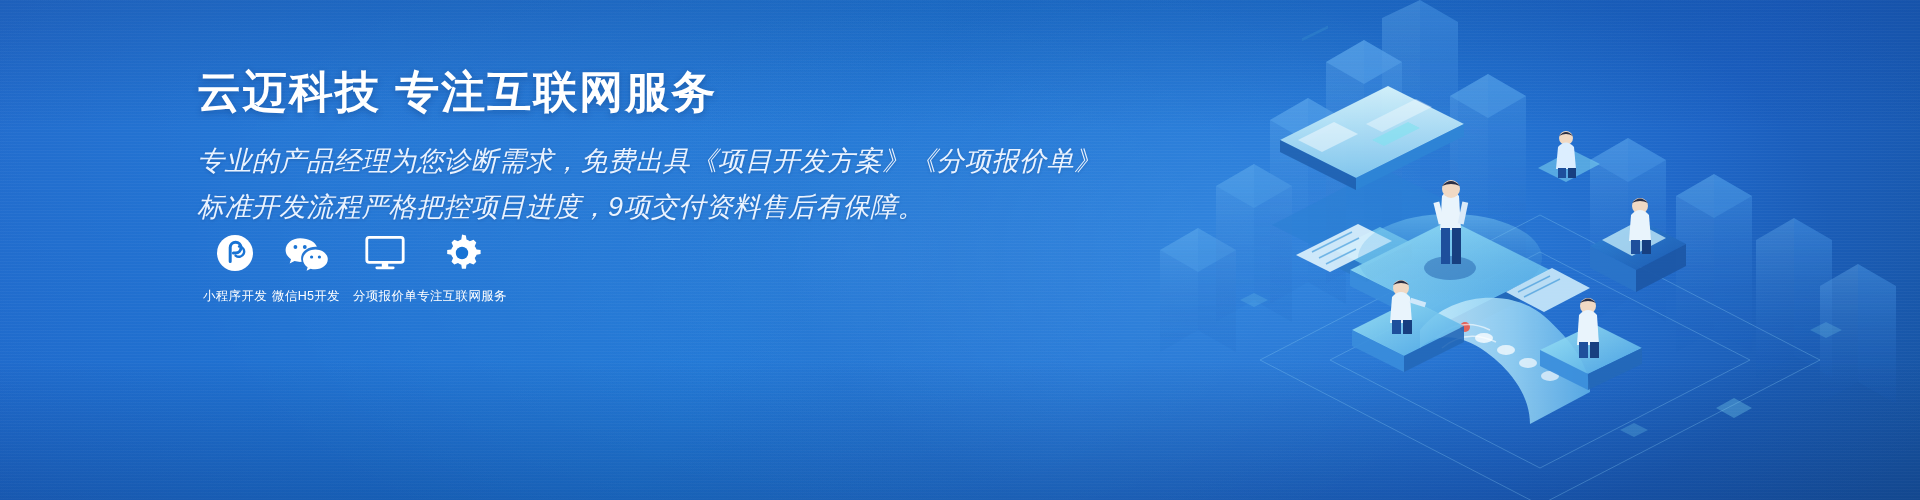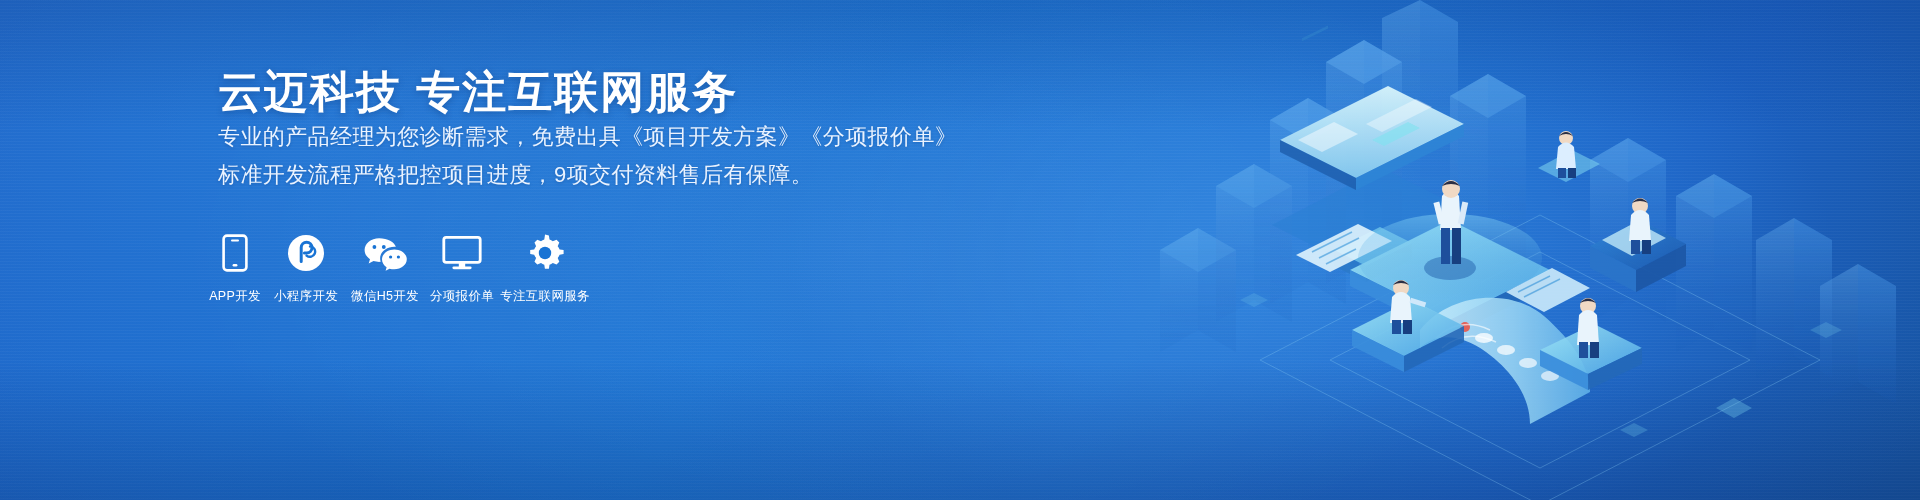--- a/index.html
+++ b/index.html
@@ -32,40 +32,42 @@
   .vignette {
     position:absolute; inset:0;
     background:radial-gradient(ellipse 1250px 640px at 860px 250px, rgba(255,255,255,0.07) 0%, rgba(255,255,255,0.00) 55%),
                linear-gradient(to bottom, rgba(10,45,110,0.18) 0%, rgba(0,0,0,0) 26%, rgba(0,0,0,0) 72%, rgba(8,38,95,0.25) 100%);
     pointer-events:none;
   }
 
   
   .content {
     position:absolute;
-    left:218px; top:66px;
+    left:197px; top:66px;
     width:760px;
     z-index:12;
   }
   .headline {
     font-size:44px;
     font-weight:bold;
     color:#ffffff;
     letter-spacing:2px;
     line-height:1.18;
     white-space:nowrap;
     text-shadow:0 2px 6px rgba(5,40,95,0.30);
   }
   .subtitle {
-    font-size:22px;
+    margin-top:20px;
+    font-size:27px;
     color:#eaf3ff;
     line-height:1.72;
     letter-spacing:0.4px;
     white-space:nowrap;
     text-shadow:0 1px 3px rgba(5,40,95,0.25);
+    font-style:italic;
   }
   .subtitle-line { display:block; }
 
   
   .services {
     position:absolute;
     left:203px; top:232px;
     display:flex;
     align-items:flex-start;
     z-index:12;
@@ -305,30 +307,20 @@
   <div class="content">
     <h1 class="headline">云迈科技 专注互联网服务</h1>
     <div class="subtitle">
       <span class="subtitle-line">专业的产品经理为您诊断需求，免费出具《项目开发方案》《分项报价单》</span>
       <span class="subtitle-line">标准开发流程严格把控项目进度，9项交付资料售后有保障。</span>
     </div>
   </div>
 
   <div class="services">
 
-    <div class="service">
-      <span class="service-icon">
-        <svg width="26" height="38" viewBox="0 0 26 38" fill="none">
-          <rect x="1.6" y="1.6" width="22.8" height="34.8" rx="3.4" stroke="#ffffff" stroke-width="2.6"></rect>
-          <rect x="9" y="5.6" width="8" height="2" rx="1" fill="#ffffff"></rect>
-          <rect x="10.6" y="30" width="4.8" height="2.4" rx="1.2" fill="#ffffff"></rect>
-        </svg>
-      </span>
-      <span class="service-label">APP开发</span>
-    </div>
 
     <div class="service">
       <span class="service-icon">
         <svg width="38" height="38" viewBox="0 0 38 38" fill="none">
           <circle cx="19" cy="19" r="18" fill="#ffffff"></circle>
           <path d="M14.2 27.4 V13.6 a5.4 5.4 0 1 1 5.4 5.4 h-2.2" stroke="#1873d4" stroke-width="3" stroke-linecap="round" fill="none"></path>
           <path d="M23 12.4 a5.2 5.2 0 1 1 -3.4 9.2" stroke="#1873d4" stroke-width="2.4" stroke-linecap="round" fill="none"></path>
         </svg>
       </span>
       <span class="service-label">小程序开发</span>

